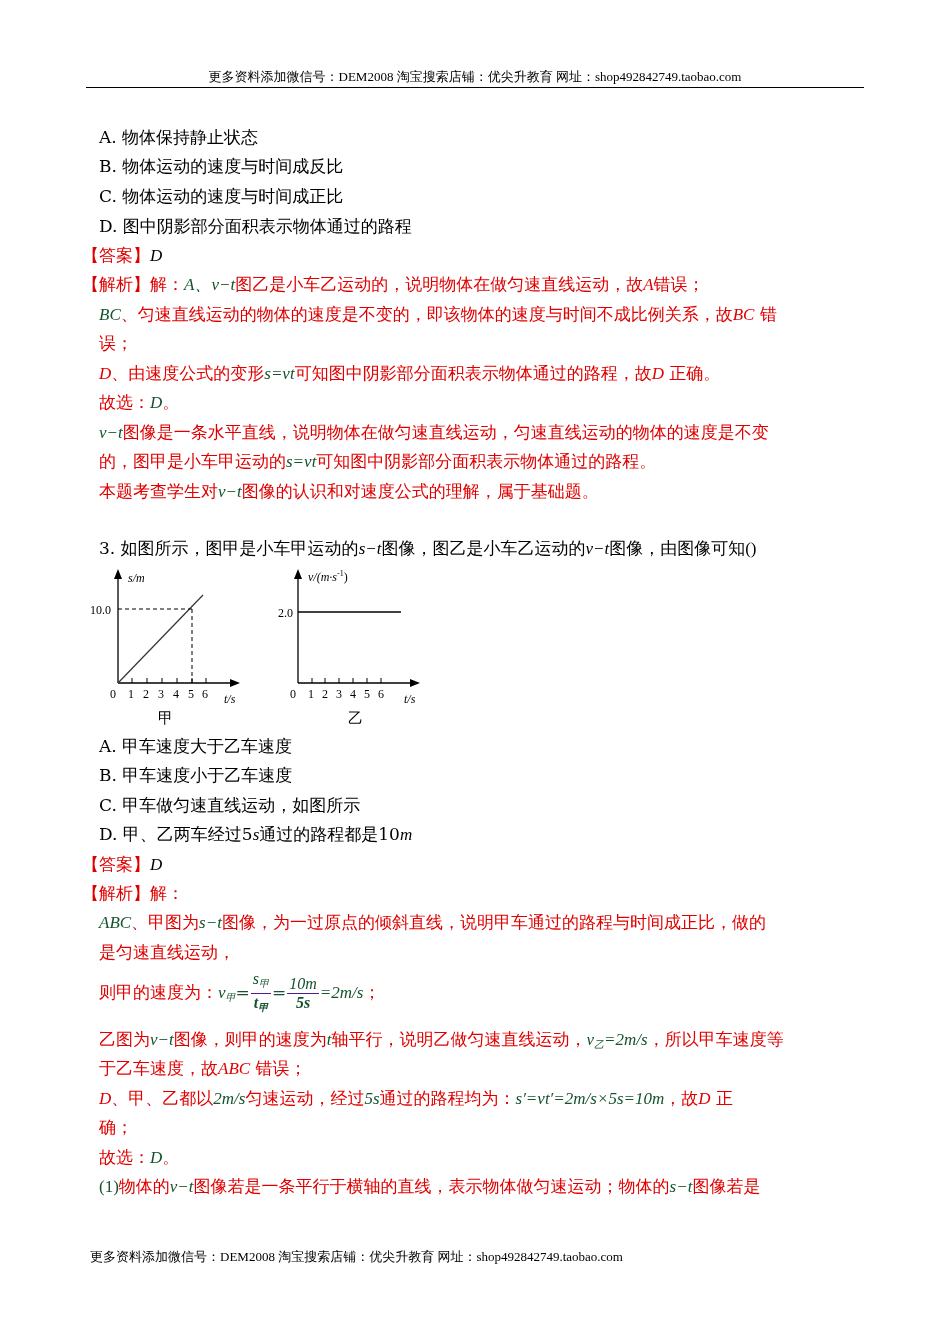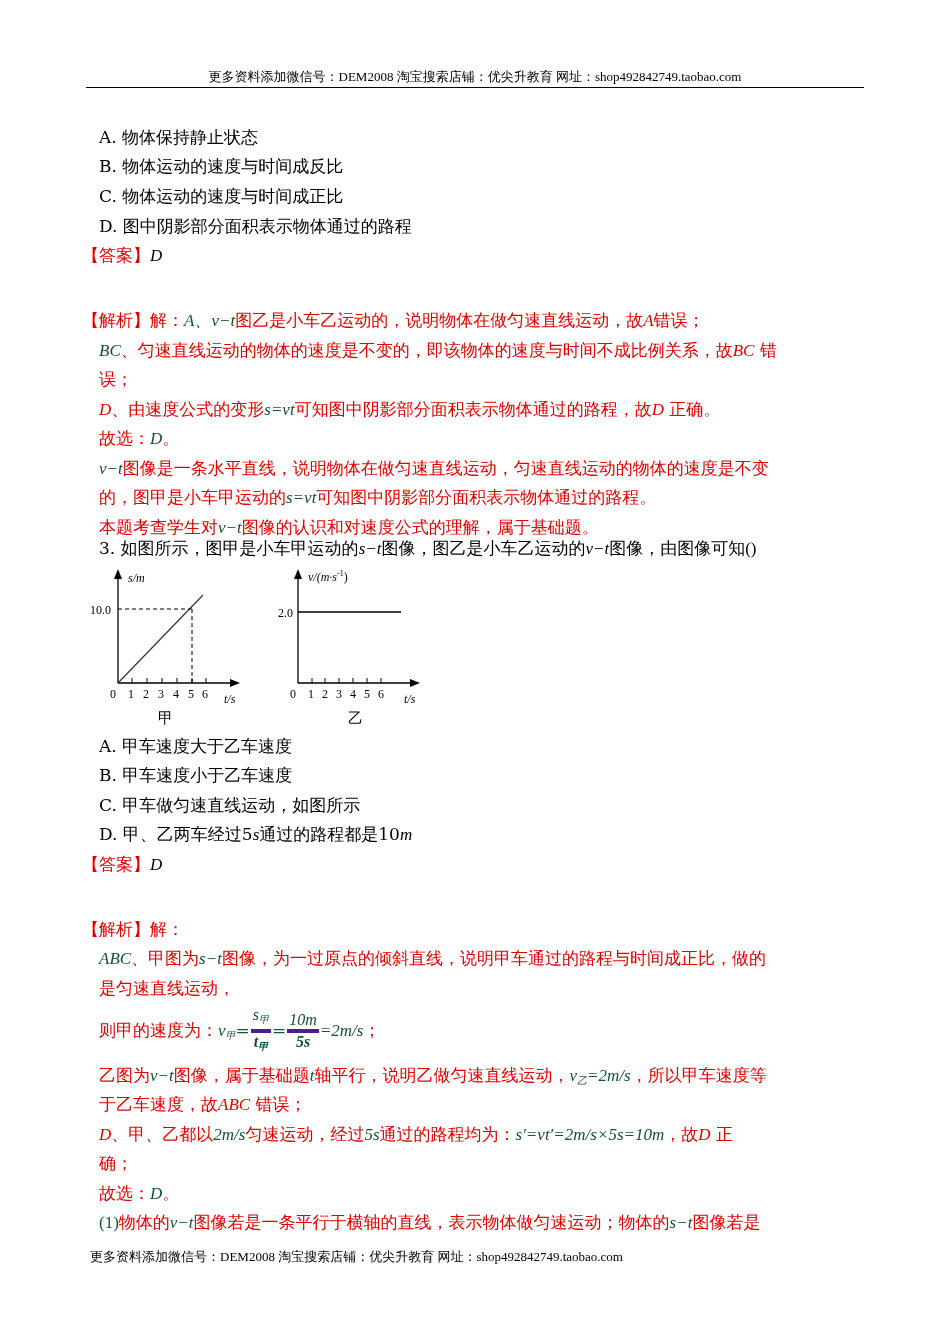--- a/index.html
+++ b/index.html
@@ -1,26 +1,26 @@
 <!DOCTYPE html>
 <html><head>
 <meta charset="utf-8">
 <style>
   html,body{margin:0;padding:0;background:#fff;}
   body{width:950px;height:1344px;position:relative;font-family:"DejaVu Serif","Liberation Serif",serif;color:#000;overflow:hidden;}
   .hdr{position:absolute;left:86px;top:68px;width:778px;text-align:center;font-size:13px;font-family:"Liberation Serif",serif;}
   .hdr-rule{position:absolute;left:86px;top:87px;width:778px;height:0;border-top:1.5px solid #000;}
   .ftr{position:absolute;left:90px;top:1248px;font-size:13px;font-family:"Liberation Serif",serif;}
   .line{position:absolute;left:99px;font-size:17px;line-height:22px;white-space:nowrap;}
-  .r{color:#e00000;margin-top:36px;}
+  .r{color:#e00000;}
   .k{color:#14532d;}
   .i{font-style:italic;font-family:"Liberation Serif",serif;}
   .m{font-family:"Liberation Serif",serif;}
   .frac{display:inline-block;vertical-align:middle;text-align:center;margin:0 1px;}
-  .frac .num{display:block;border-bottom:4px solid #4c1d95;padding:0 2px;line-height:18px;font-size:16px;}
+  .frac .num{display:block;border-bottom:1px solid #4c1d95;padding:0 2px;line-height:18px;font-size:16px;}
   .frac .den{display:block;line-height:18px;font-size:16px;font-weight:bold;}
   .sub{font-size:10px;vertical-align:-3px;font-style:italic;}
   .chart{position:absolute;}
   .chart text{font-family:"Liberation Serif",serif;}
 </style>
 </head>
 <body>
 
 <div class="hdr">更多资料添加微信号：DEM2008  淘宝搜索店铺：优尖升教育  网址：shop492842749.taobao.com</div>
 <div class="hdr-rule"></div>
@@ -132,21 +132,21 @@
   <span>【解析】</span><span>解：</span>
 </div>
 <div class="line r" style="top:911px">
   <span class="k i">ABC</span><span>、甲图为</span><span class="k i">s−t</span><span>图像，为一过原点的倾斜直线，说明甲车通过的路程与时间成正比，做的</span>
 </div>
 <div class="line r" style="top:941px">是匀速直线运动，</div>
 <div class="line r" style="top:970px;line-height:40px">
   <span>则甲的速度为：</span><span class="k"><span class="i">v</span><span class="sub">甲</span><span>=</span><span class="frac"><span class="num i"><span>s</span><span class="sub">甲</span></span><span class="den i"><span>t</span><span class="sub">甲</span></span></span><span>=</span><span class="frac"><span class="num i">10m</span><span class="den i">5s</span></span><span class="i">=2m/s</span></span><span>；</span>
 </div>
 <div class="line r" style="top:1028px">
-  <span>乙图为</span><span class="k i">v−t</span><span>图像，属于基础题</span><span class="k i">t</span><span>轴平行，说明乙做匀速直线运动，</span><span class="k i">v</span><span class="k sub">乙</span><span class="k i">=2m/s</span><span>，所以甲车速度等</span>
+  <span>乙图为</span><span class="k i">v−t</span><span>图像，则甲的速度为</span><span class="k i">t</span><span>轴平行，说明乙做匀速直线运动，</span><span class="k i">v</span><span class="k sub">乙</span><span class="k i">=2m/s</span><span>，所以甲车速度等</span>
 </div>
 <div class="line r" style="top:1057px">
   <span>于乙车速度，故</span><span class="i">ABC</span> <span>错误；</span>
 </div>
 <div class="line r" style="top:1087px">
   <span class="i">D</span><span>、甲、乙都以</span><span class="k i">2m/s</span><span>匀速运动，经过</span><span class="k i">5s</span><span>通过的路程均为：</span><span class="k i">s′=vt′=2m/s×5s=10m</span><span>，故</span><span class="i">D</span> <span>正</span>
 </div>
 <div class="line r" style="top:1116px">确；</div>
 <div class="line r" style="top:1146px">
   <span>故选：</span><span class="k i">D</span><span>。</span>

